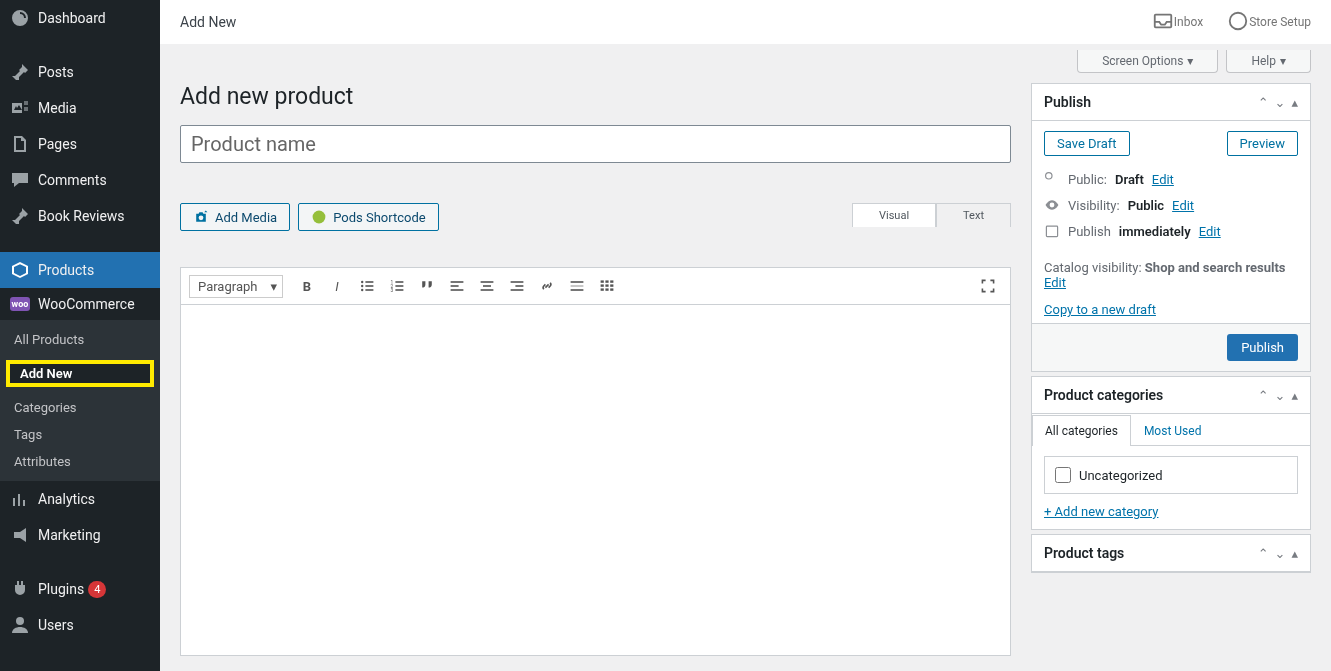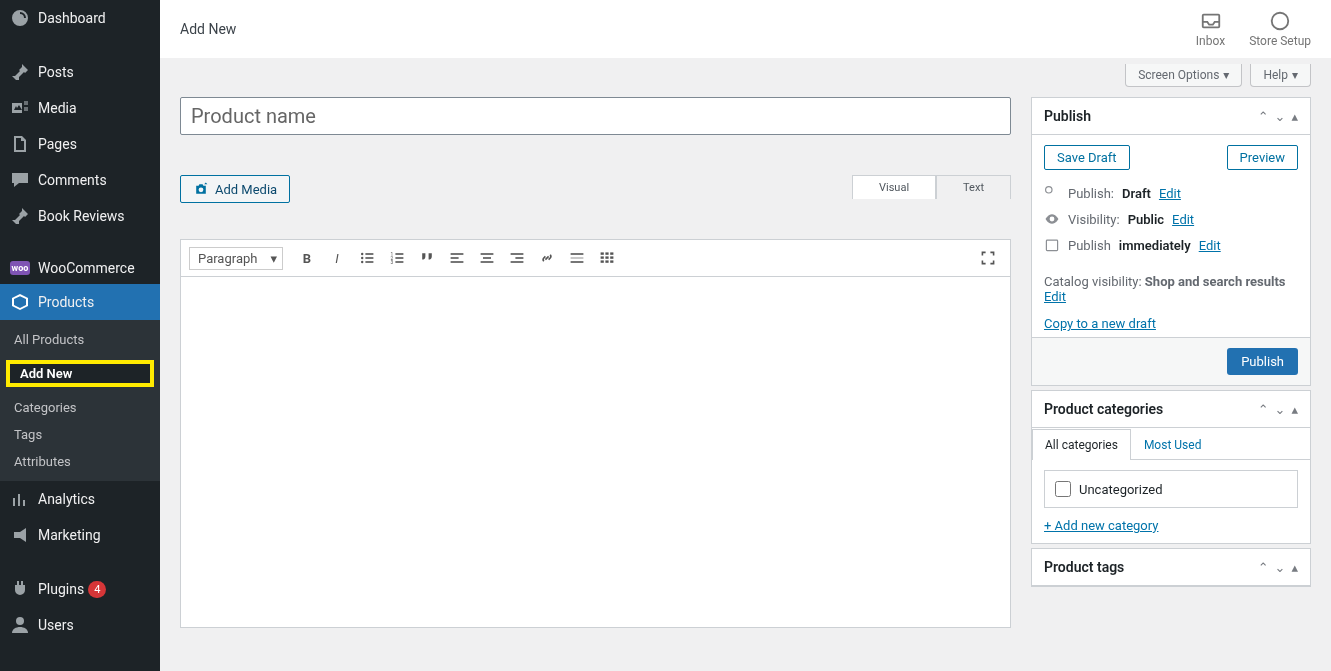--- a/index.html
+++ b/index.html
@@ -12,24 +12,24 @@
 .sidebar-item.active .sidebar-icon{color:#fff}
 .submenu{background:#2c3338;padding:6px 0}
 .submenu-item{padding:6px 14px;color:#c3c4c7;cursor:pointer;font-size:13px}
 .submenu-item.highlighted{outline:4px solid #ffeb00;outline-offset:-4px;color:#fff;font-weight:600;background:#1d2327;margin:7px 6px}
 .sidebar-sep{height:18px}
 .badge{display:inline-block;background:#d63638;color:#fff;border-radius:10px;padding:0 6px;font-size:11px;margin-left:4px;line-height:17px}
 .content{position:absolute;left:160px;top:0;right:0;height:100%;overflow:auto}
 .topbar{display:flex;justify-content:space-between;align-items:center;padding:10px 20px;background:#fff}
 .topbar-title{font-size:14px;color:#3c434a}
 .topbar-icons{display:flex;gap:24px}
-.topbar-icon{display:flex;flex-direction:column;align-items:center;color:#757575;font-size:12px;cursor:pointer}
+.topbar-icon{display:flex;flex-direction:row;align-items:center;color:#757575;font-size:12px;cursor:pointer}
 .topbar-icon svg{width:22px;height:22px;margin-bottom:2px}
 .screen-opts{display:flex;justify-content:flex-end;gap:8px;padding:6px 20px 0 20px}
-.screen-opts button{background:#f6f7f7;border:1px solid #c3c4c7;border-top:none;padding:4px 12px;font-size:12px;color:#646970;cursor:pointer;border-radius:0 0 4px 4px;display:flex;align-items:center;gap:4px}
+.screen-opts button{background:#f6f7f7;border:1px solid #c3c4c7;border-top:none;padding:4px 24px;font-size:12px;color:#646970;cursor:pointer;border-radius:0 0 4px 4px;display:flex;align-items:center;gap:4px}
 .main{padding:10px 20px;display:flex;gap:20px}
 .main-col{flex:1}
 .side-col{width:280px}
 .page-title{font-size:23px;font-weight:400;margin-bottom:15px;color:#1d2327}
 .title-input{width:100%;padding:6px 10px;font-size:20px;border:1px solid #7e8993;border-radius:2px;outline:none}
 .title-input::placeholder{color:#666}
 .editor-box{margin-top:40px;border:1px solid #ccd0d4;background:#0369a1}
 .editor-actions{margin-top:40px;display:flex;gap:8px}
 .btn-media{border:1px solid #0071a1;color:#0c4a6e;background:#f3f5f6;padding:5px 12px;border-radius:2px;cursor:pointer;display:flex;align-items:center;gap:6px;font-size:13px}
 .btn-pods svg{fill:#95bf3b}
@@ -115,31 +115,31 @@
   </div>
   <div class="sidebar-item">
     <span class="sidebar-icon">
         <svg viewBox="0 0 20 20" fill="currentColor">
           <path d="M12 2l6 6-3 3-1-1-5 5v3H6l-4-4h3l5-5-1-1 3-3z"></path>
         </svg>
       </span>
     <span>Book Reviews</span>
   </div>
   <div class="sidebar-sep"></div>
+  <div class="sidebar-item active">
+    <span class="sidebar-icon">
+        <svg viewBox="0 0 20 20" fill="currentColor">
+          <path d="M10 2l8 4v8l-8 4-8-4V6l8-4zm0 2.2L4 7v6l6 3 6-3V7l-6-2.8z"></path>
+        </svg>
+      </span>
+    <span>Products</span>
+  </div>
   <div class="sidebar-item">
     <span class="sidebar-icon" style="background:#7f54b3;border-radius:3px;color:#fff;font-size:9px;font-weight:bold;width:20px;height:14px">woo</span>
     <span>WooCommerce</span>
-  </div>
-  <div class="sidebar-item active">
-    <span class="sidebar-icon">
-        <svg viewBox="0 0 20 20" fill="currentColor">
-          <path d="M10 2l8 4v8l-8 4-8-4V6l8-4zm0 2.2L4 7v6l6 3 6-3V7l-6-2.8z"></path>
-        </svg>
-      </span>
-    <span>Products</span>
   </div>
   <div class="submenu">
     <div class="submenu-item">All Products</div>
     <div class="submenu-item highlighted">Add New</div>
     <div class="submenu-item">Categories</div>
     <div class="submenu-item">Tags</div>
     <div class="submenu-item">Attributes</div>
   </div>
   <div class="sidebar-item">
     <span class="sidebar-icon">
@@ -205,29 +205,36 @@
         <span>▾</span>
       </button>
     <button>
         <span>Help</span> 
         <span>▾</span>
       </button>
   </div>
 
   <div class="main">
     <div class="main-col">
+      <h1 class="page-title">Add new product</h1>
       <input class="title-input" type="text" placeholder="Product name" style="">
 
       <div class="editor-actions">
         <button class="btn-media">
           <svg width="16" height="16" viewBox="0 0 20 20" fill="#0071a1">
               <path d="M4 6h3l1-2h4l1 2h3v10H4V6zm6 8a3 3 0 100-6 3 3 0 000 6z"></path>
               <path d="M14 4l2-2 2 2h-4z" fill="#0071a1"></path>
             </svg>
           <span>Add Media</span>
+        </button>
+        <button class="btn-media btn-pods">
+          <svg width="16" height="16" viewBox="0 0 20 20">
+              <circle cx="10" cy="10" r="8" fill="#95bf3b"></circle>
+            </svg>
+          <span>Pods Shortcode</span>
         </button>
       </div>
 
       <div class="editor-tabs">
         <div class="editor-tab">Visual</div>
         <div class="editor-tab inactive">Text</div>
       </div>
 
       <div class="editor-box">
         <div class="toolbar">
@@ -336,21 +343,21 @@
         <div class="panel-body">
           <div class="pub-actions">
             <button class="btn-outline">Save Draft</button>
             <button class="btn-outline">Preview</button>
           </div>
           <div class="pub-row">
             <svg viewBox="0 0 20 20" fill="currentColor">
                 <circle cx="6" cy="6" r="4" fill="none" stroke="currentColor" stroke-width="1.5"></circle>
                 <path d="M9 9l6 6M13 15l2-2"></path>
               </svg>
-            <span>Publish:</span>
+            <span>Public:</span>
             <b>Draft</b>
             <span class="link">Edit</span>
           </div>
           <div class="pub-row">
             <svg viewBox="0 0 20 20" fill="currentColor">
                 <path d="M10 4C5 4 2 10 2 10s3 6 8 6 8-6 8-6-3-6-8-6zm0 9a3 3 0 110-6 3 3 0 010 6z"></path>
               </svg>
             <span>Visibility:</span>
             <b>Public</b>
             <span class="link">Edit</span>

